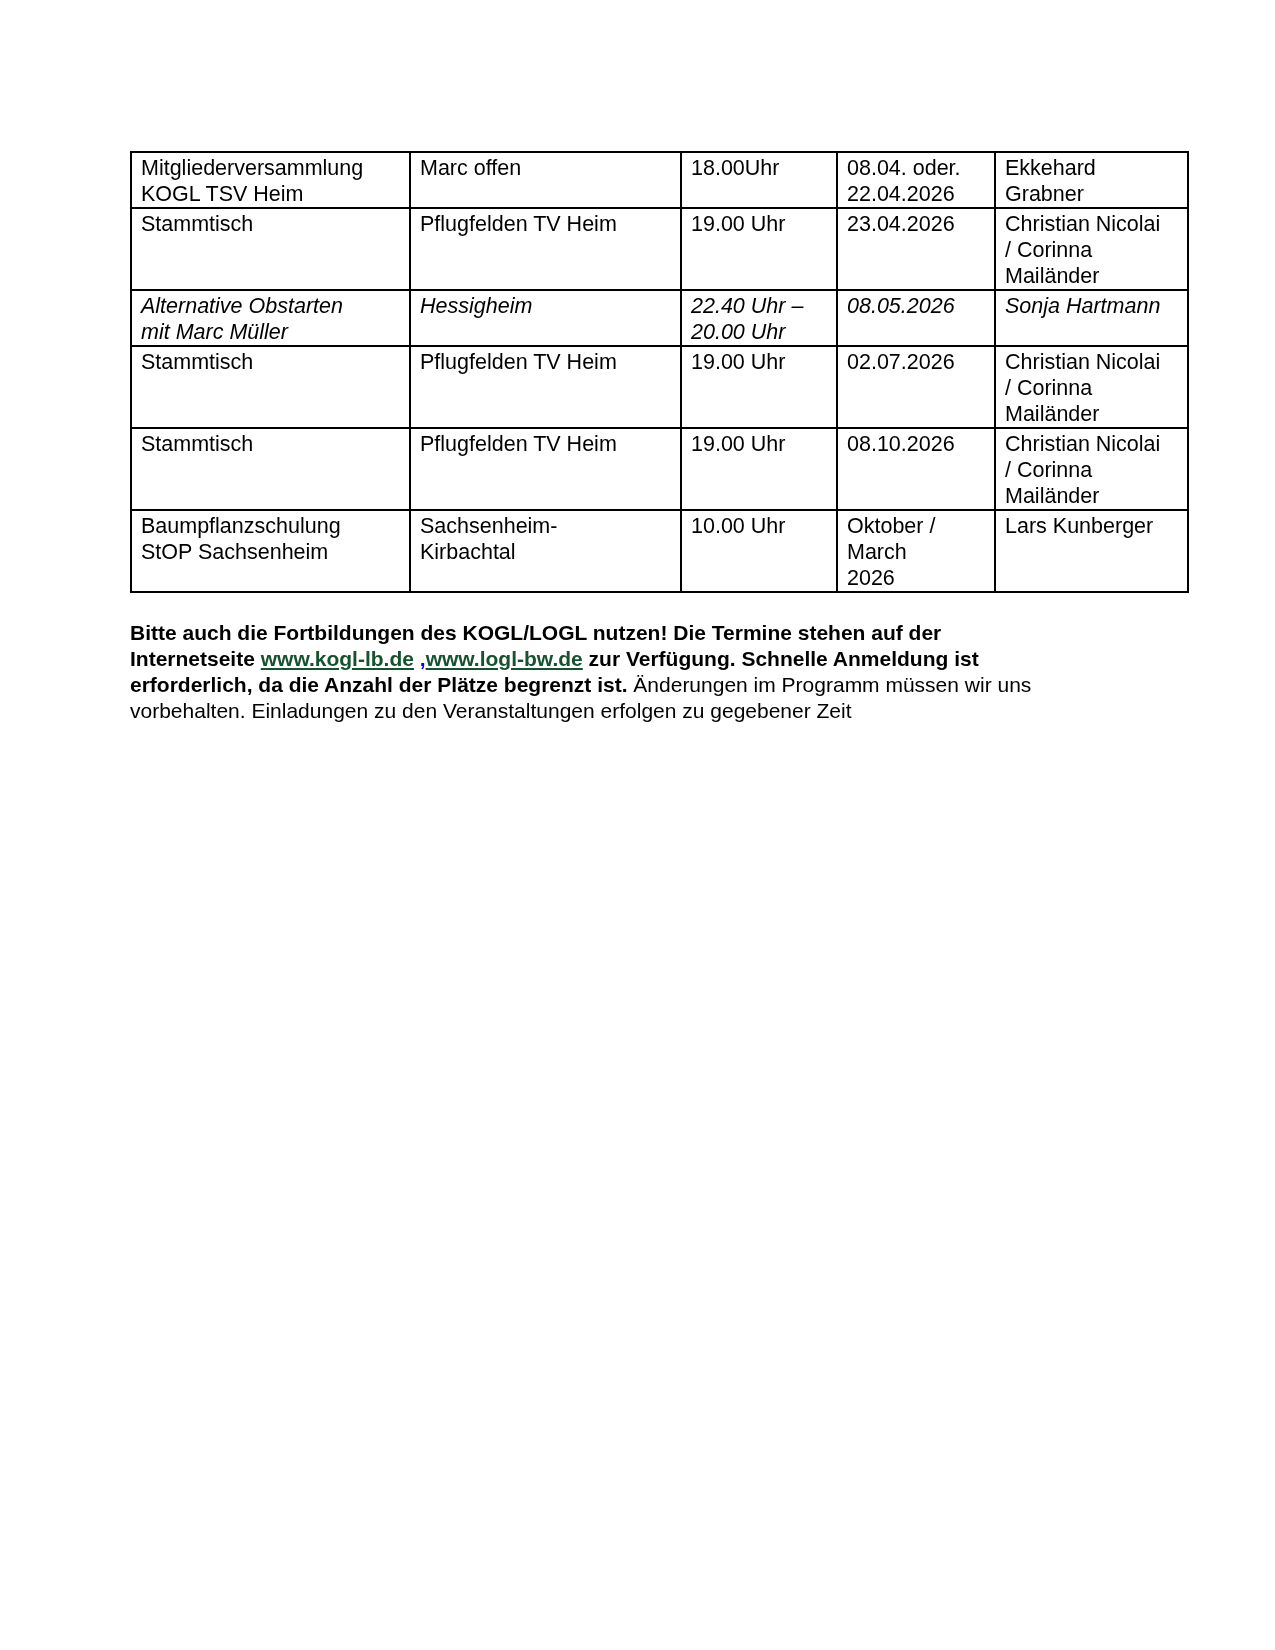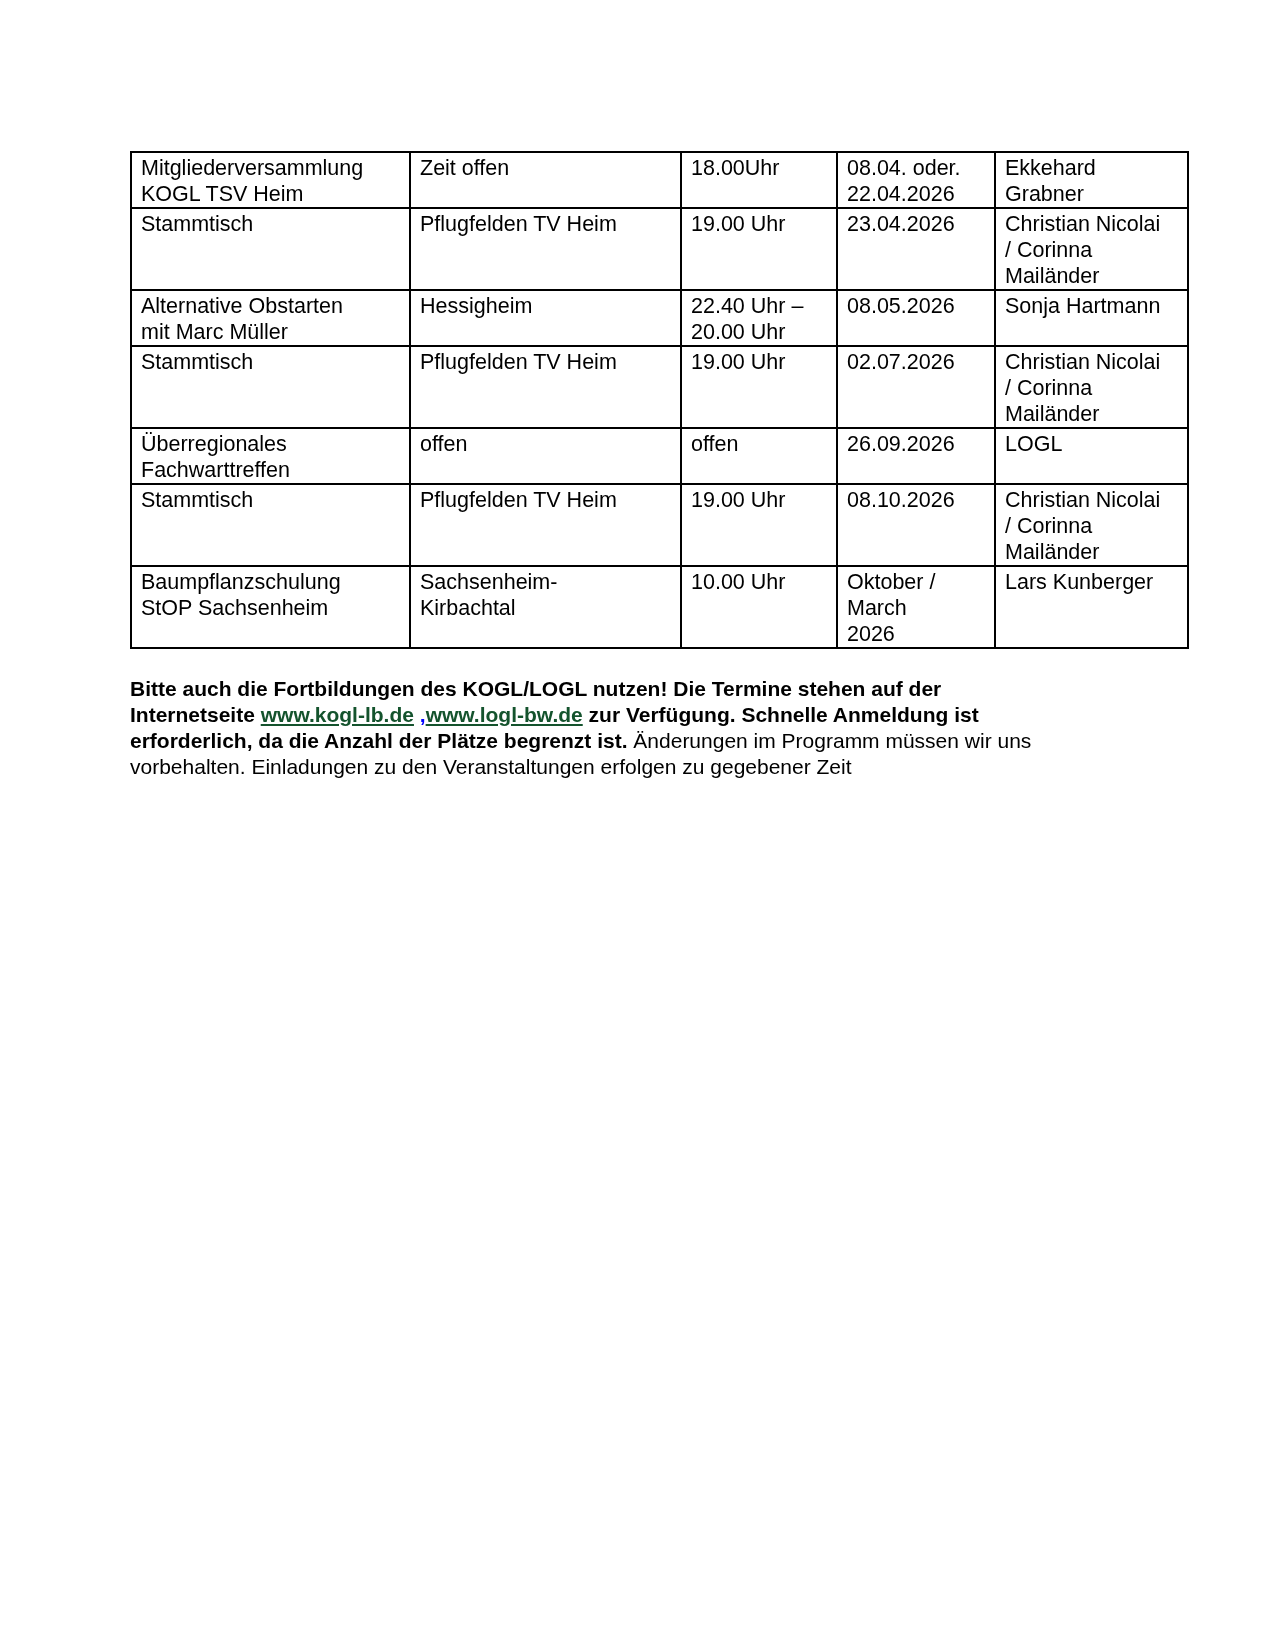--- a/index.html
+++ b/index.html
@@ -29,21 +29,21 @@
     white-space: pre-line;
     overflow: hidden;
   }
   col.c1 { width: 279px; }
   col.c2 { width: 271px; }
   col.c3 { width: 156px; }
   col.c4 { width: 158px; }
   col.c5 { width: 193px; }
   tr.r0 { height: 53px; }
   tr.r1 { height: 80px; }
-  tr.r2 { height: 53px; }
+  tr.r2 { height: 53px; font-style: italic; }
   tr.r3 { height: 80px; }
   tr.r4 { height: 158px; }
   tr.r5 { height: 54px; }
   tr.r6 { height: 80px; }
   tr.r7 { height: 72px; }
   .footer {
     width: 1045px;
     margin: 27px 0 0 0;
     font-size: 21px;
     line-height: 26px;
@@ -71,21 +71,21 @@
       <col class="c1">
         <col class="c2">
         <col class="c3">
         <col class="c4">
         <col class="c5">
     </colgroup>
     <tbody>
       <tr class="r0">
           <td>Mitgliederversammlung
 KOGL TSV Heim</td>
-          <td>Zeit offen</td>
+          <td>Marc offen</td>
           <td>18.00Uhr</td>
           <td>08.04. oder.
 22.04.2026</td>
           <td>Ekkehard
 Grabner</td>
         </tr>
       <tr class="r1">
           <td>Stammtisch</td>
           <td>Pflugfelden TV Heim</td>
           <td>19.00 Uhr</td>
@@ -105,28 +105,20 @@
         </tr>
       <tr class="r3">
           <td>Stammtisch</td>
           <td>Pflugfelden TV Heim</td>
           <td>19.00 Uhr</td>
           <td>02.07.2026</td>
           <td>Christian Nicolai
 / Corinna
 Mailänder</td>
         </tr>
-      <tr class="r5">
-          <td>Überregionales
-Fachwarttreffen</td>
-          <td>offen</td>
-          <td>offen</td>
-          <td>26.09.2026</td>
-          <td>LOGL</td>
-        </tr>
       <tr class="r6">
           <td>Stammtisch</td>
           <td>Pflugfelden TV Heim</td>
           <td>19.00 Uhr</td>
           <td>08.10.2026</td>
           <td>Christian Nicolai
 / Corinna
 Mailänder</td>
         </tr>
       <tr class="r7">

